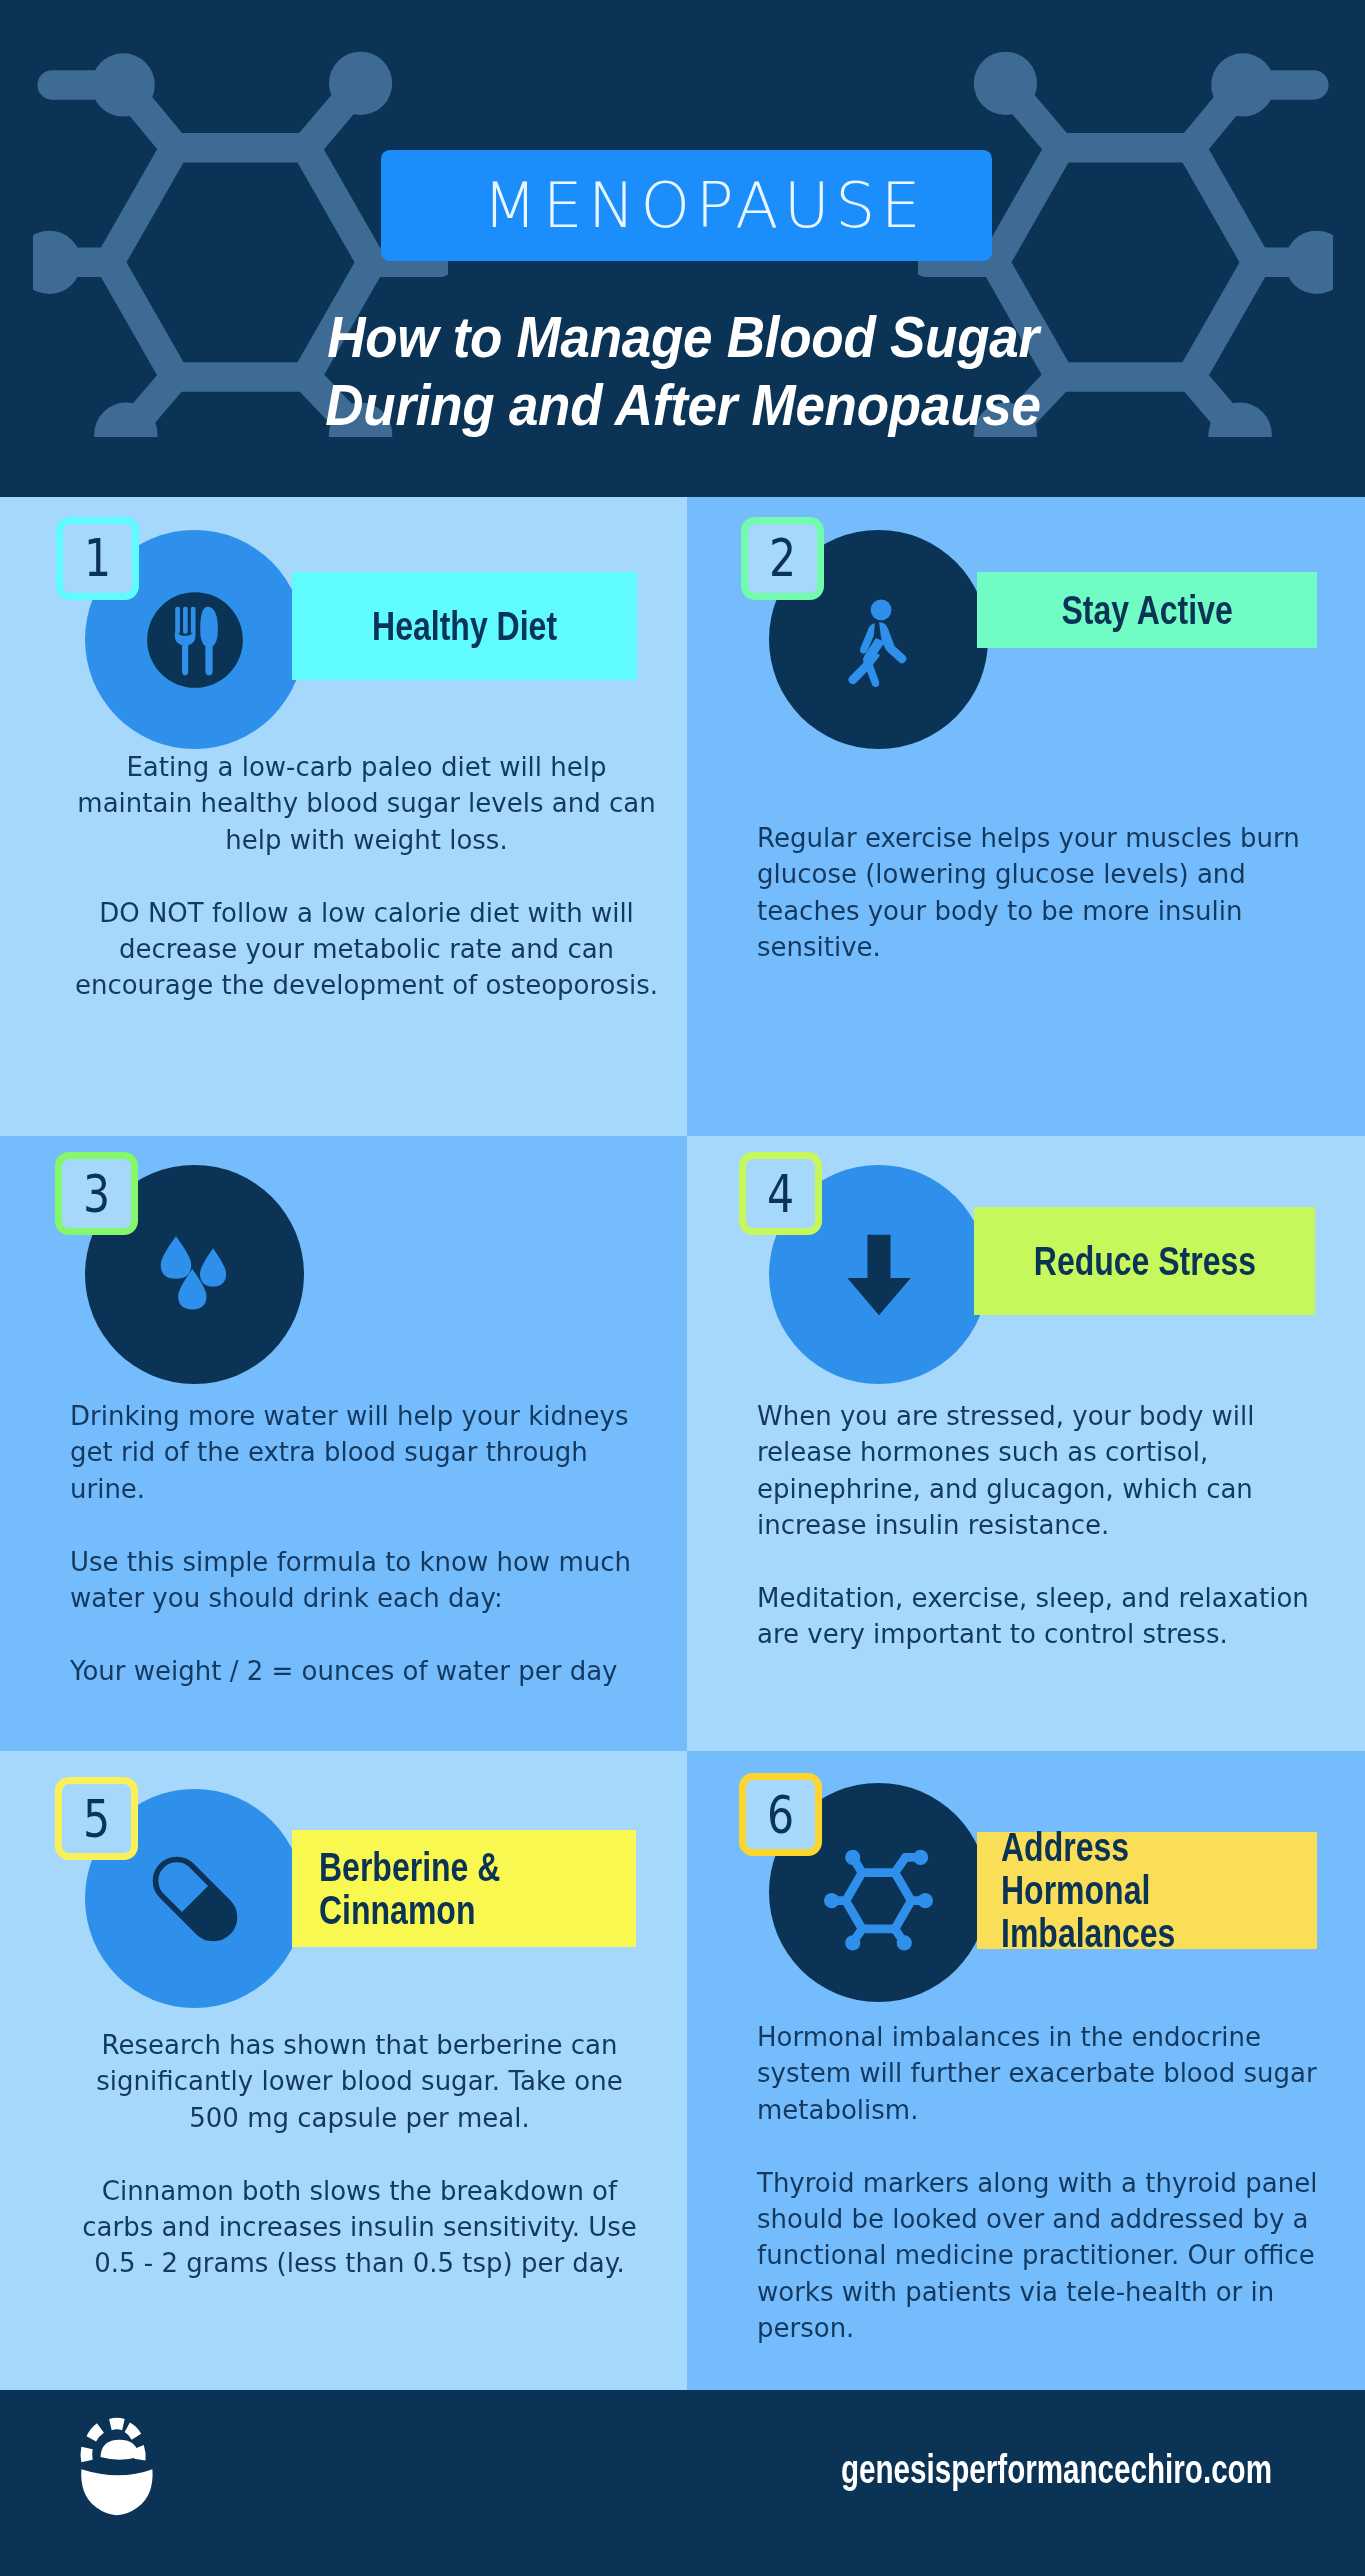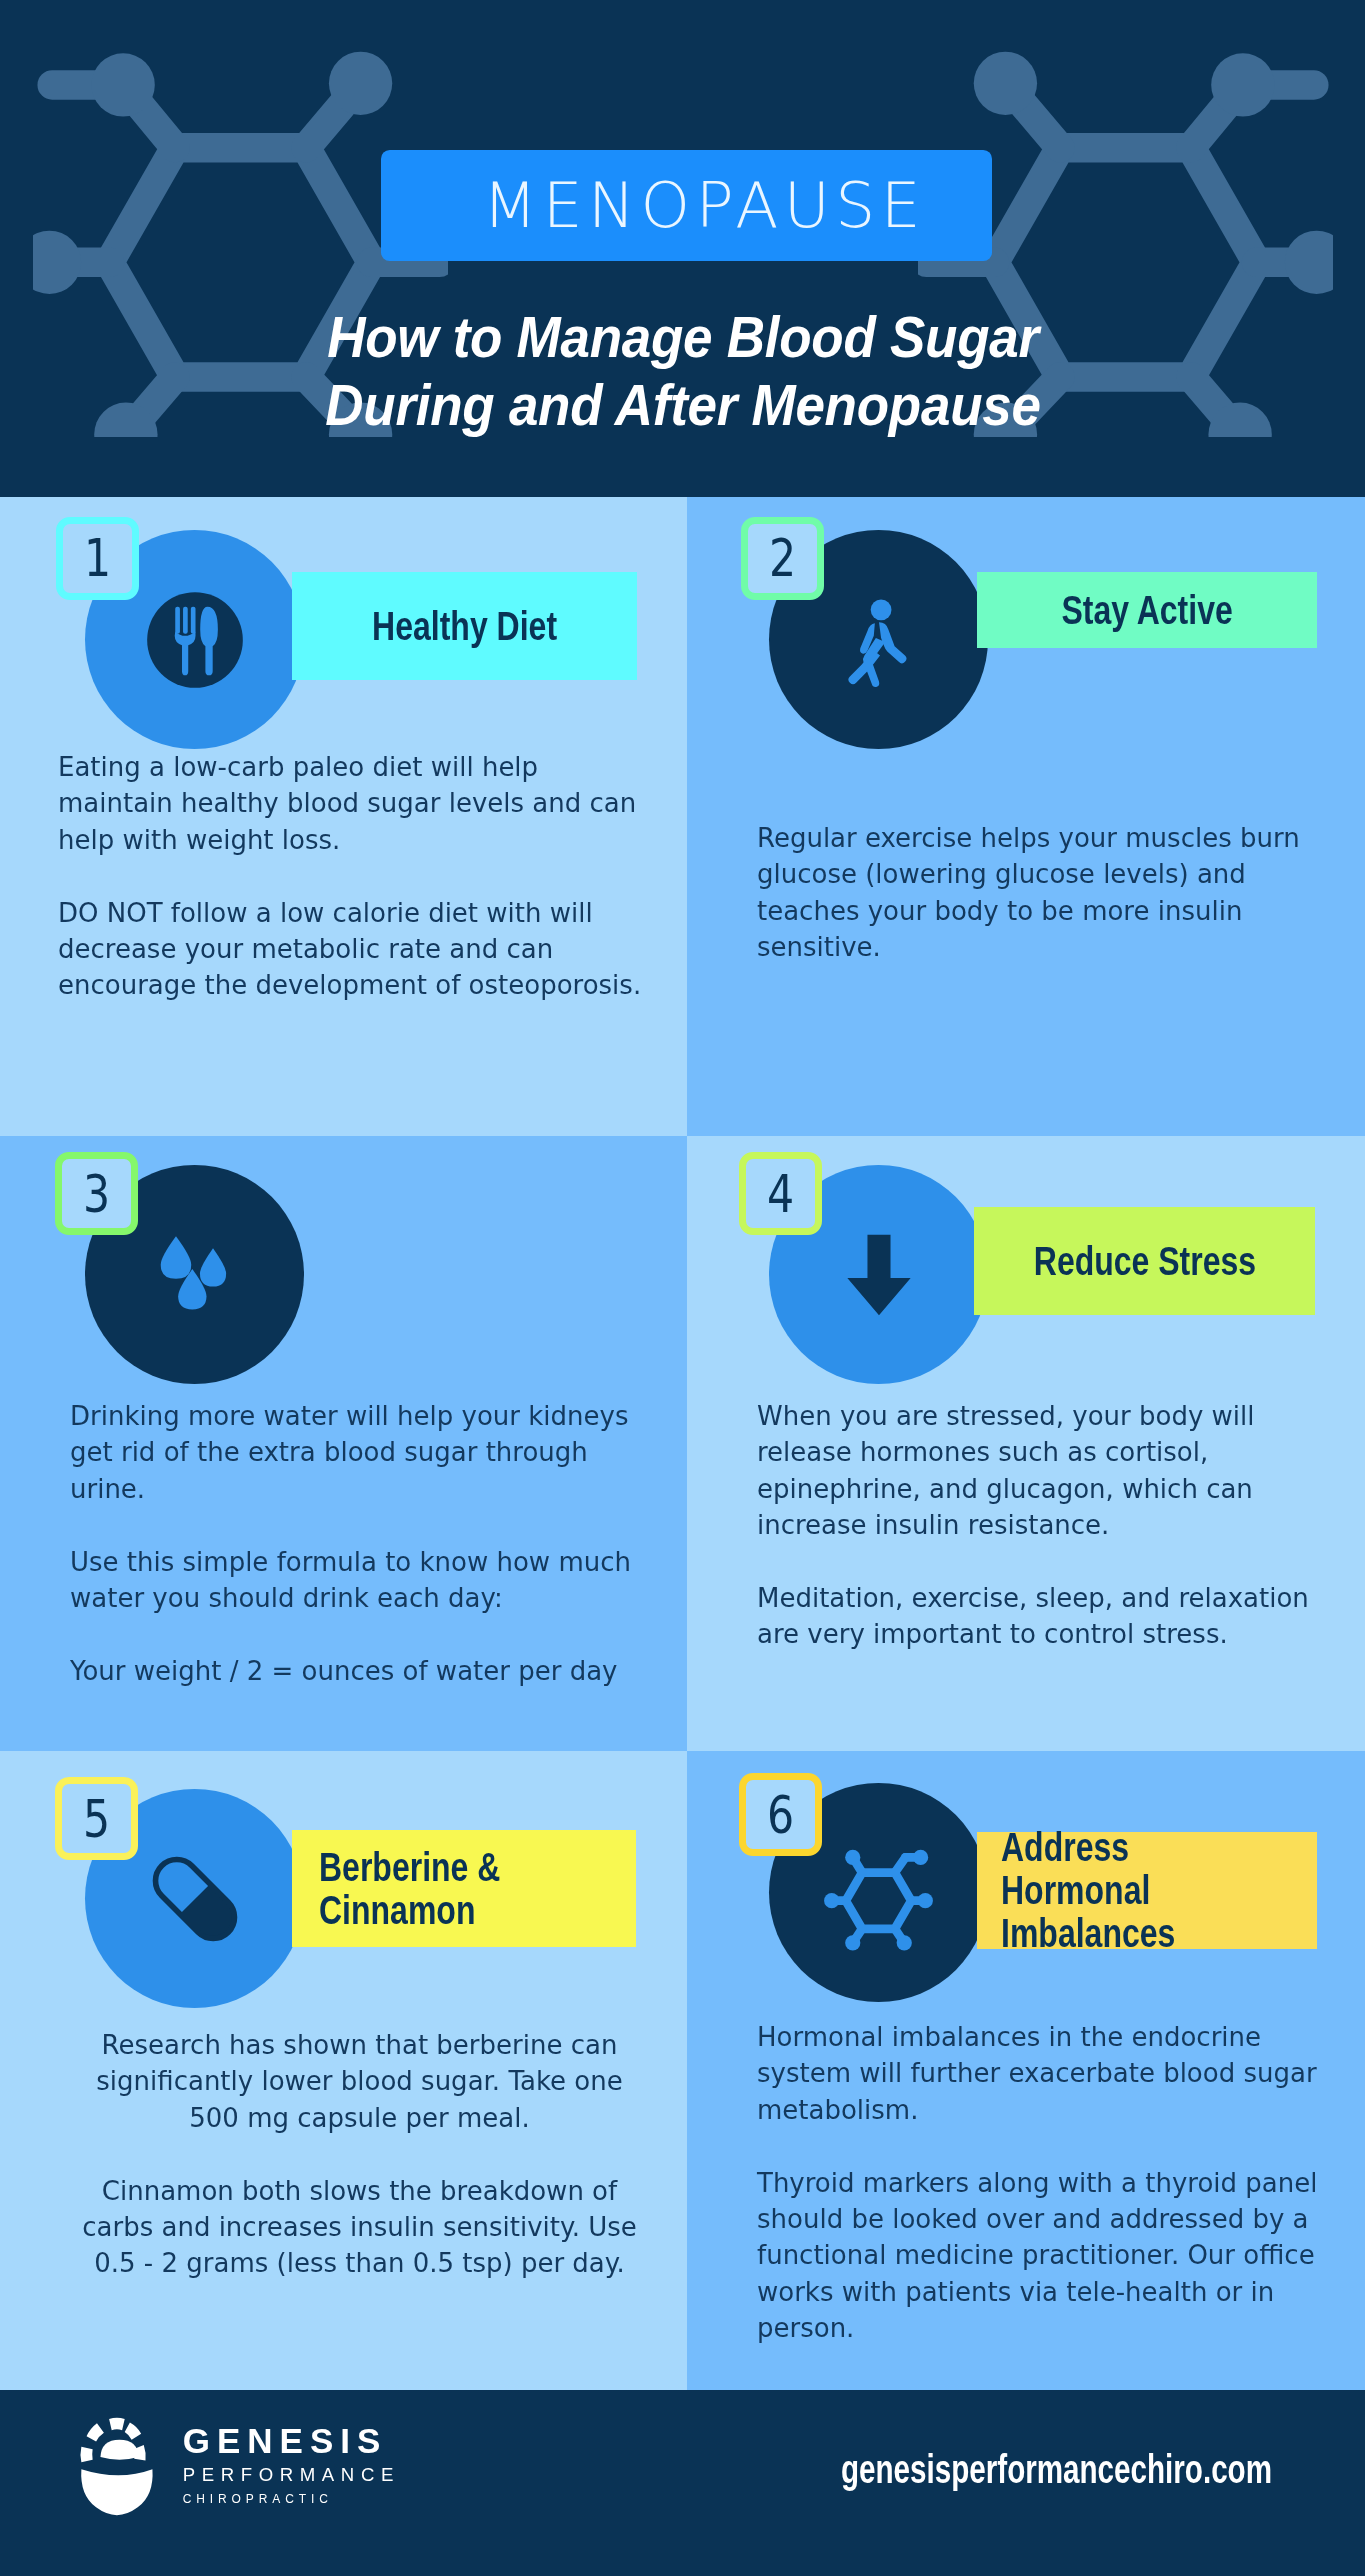--- a/index.html
+++ b/index.html
@@ -200,21 +200,21 @@
           </g>
         </svg>
       </div>
       <div class="title-bar centered" style="left:292px; top:75px; width:345px; height:108px; background:#5FFBFF;">
         <span class="title-txt">Healthy Diet</span>
       </div>
       <div class="badge" style="left:56px; top:19.7px; border-color:#5FFBFF; background:#A6D8FC;">
         <span class="num">1</span>
       </div>
     </div>
-    <div class="body-text" style="left:58px; top:252px; width:585px;">Eating a low-carb paleo diet will help maintain healthy blood sugar levels and can help with weight loss.
+    <div class="body-text" style="left:74px; top:252px; width:585px;text-align:center;">Eating a low-carb paleo diet will help maintain healthy blood sugar levels and can help with weight loss.
 
 DO NOT  follow a low calorie diet with will decrease your metabolic rate and can encourage the development of osteoporosis.</div>
   </div>
 
   <div class="cell col-r row-1 bg-dark">
     <div class="card-head">
       <div class="circle" style="left:82px; top:33px; background:#0A3355;"></div>
       <div class="icon-wrap" style="left:82px; top:33px;">
         <svg width="104" height="104" viewBox="0 0 100 100">
           <g fill="#2E90EA">
@@ -350,21 +350,16 @@
         <path d="M12 28 q4 -9 12 -15 l8 11 q-6 4 -9 10 z"></path>
         <path d="M38 8 q9 -3 18 0 l-3 13 q-6 -2 -12 0 z"></path>
         <path d="M62 12 q9 5 13 13 l-11 7 q-3 -6 -8 -9 z"></path>
         <path d="M6 40 q-2 9 0 18 l13 -3 q-1 -6 0 -12 z"></path>
         <path d="M78 38 q3 9 2 18 l-13 -2 q1 -6 -1 -11 z"></path>
         <path d="M28 52 q1 -20 22 -20 q21 0 22 20 q-22 6 -44 0 z"></path>
         <path d="M6 66 q44 14 82 0 q2 30 -17 44 q-12 9 -24 9 q-12 0 -24 -9 q-19 -14 -17 -44 z
                  M30 78 q16 5 34 0 q-5 16 -17 19 q-12 -3 -17 -19 z"></path>
       </g>
     </svg>
-    <div class="logo-words">
-      <span class="l1">GENESIS</span>
-      <span class="l2">PERFORMANCE</span>
-      <span class="l3">CHIROPRACTIC</span>
-    </div>
   </div>
   <div class="footer-url">genesisperformancechiro.com</div>
 </div>
 
 
 </body></html>

